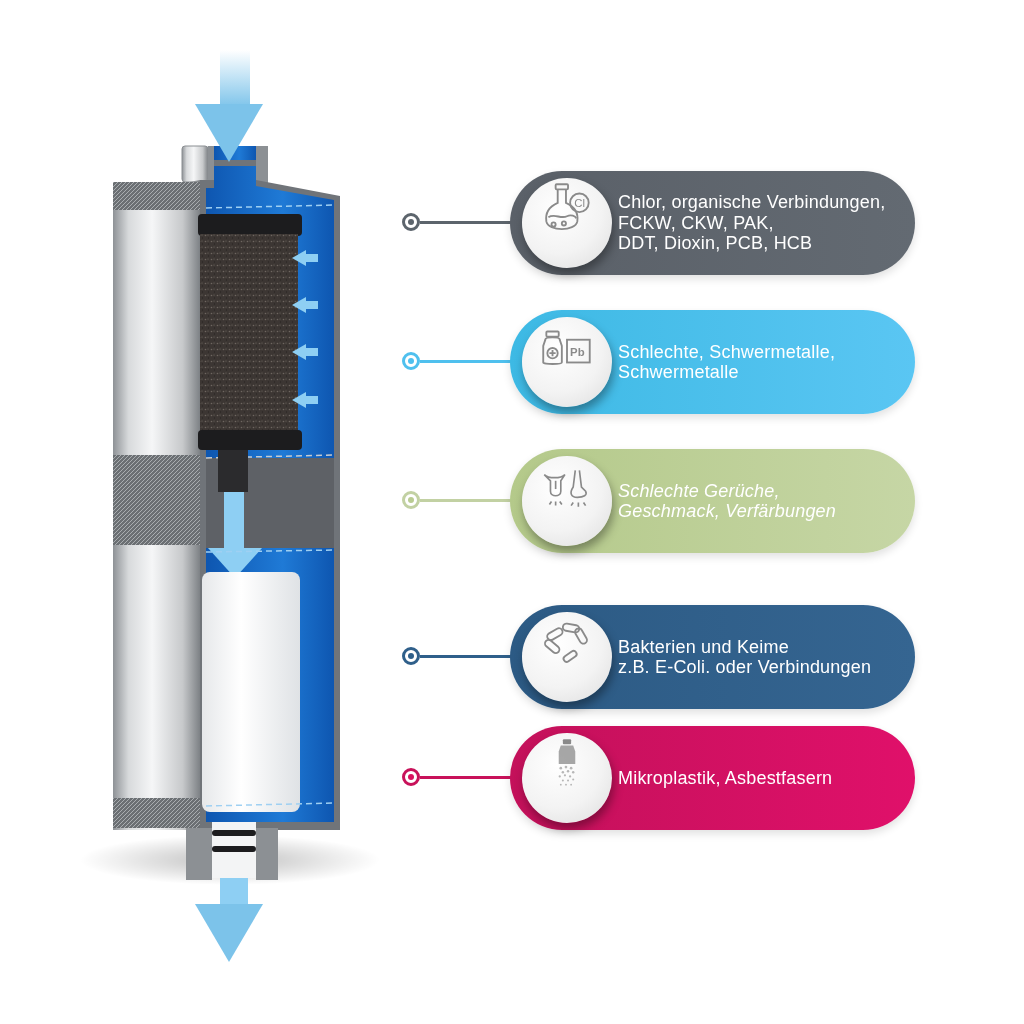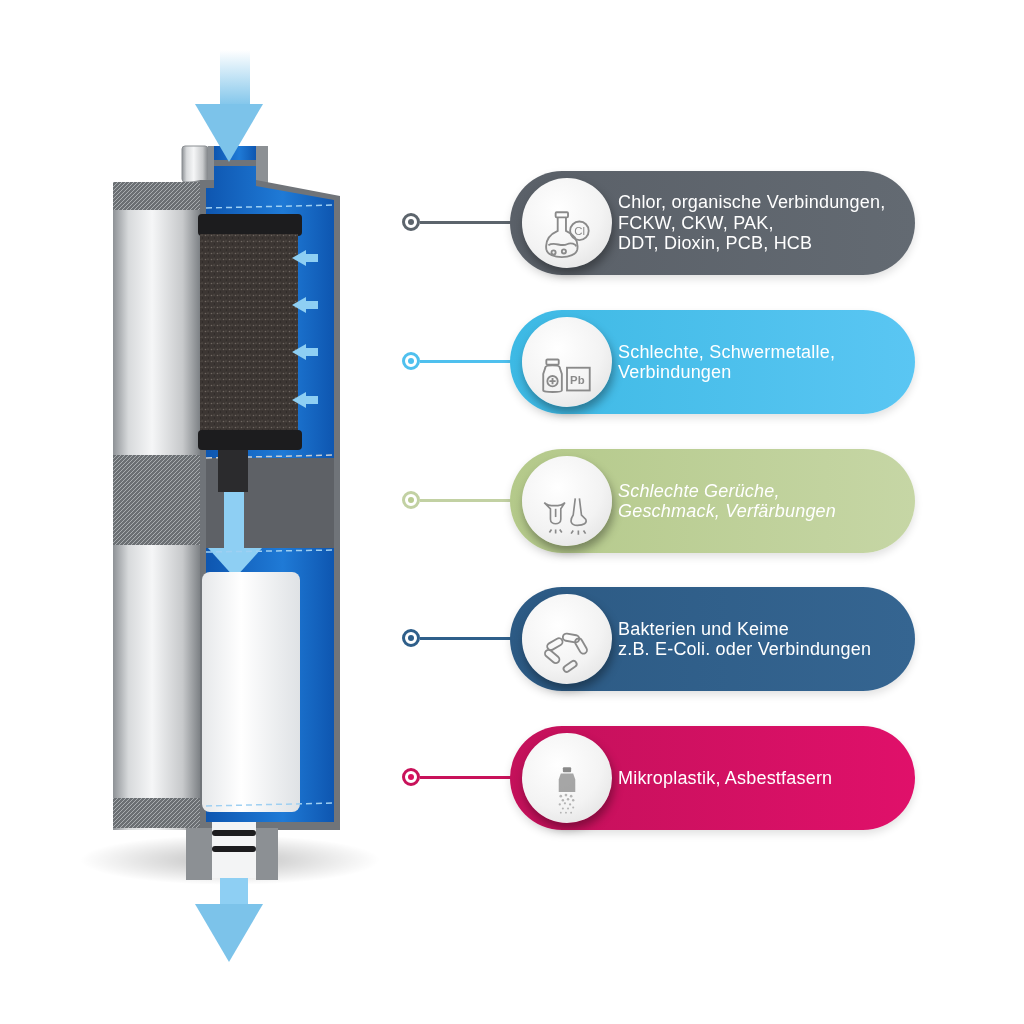--- a/index.html
+++ b/index.html
@@ -5,21 +5,21 @@
     html, body { margin: 0; padding: 0; background: #ffffff; }
     body { width: 1024px; height: 1024px; position: relative; overflow: hidden; font-family: "Liberation Sans", "DejaVu Sans", sans-serif; }
 
     .illustration { position: absolute; left: 0; top: 0; width: 400px; height: 1024px; }
 
     .row { position: absolute; left: 398px; width: 520px; height: 104px; }
     .connector-dot { position: absolute; left: 4px; top: 42px; width: 18px; height: 18px; border-radius: 50%; border: 3px solid; box-sizing: border-box; background: #fff; }
     .connector-dot::after { content: ""; position: absolute; left: 3px; top: 3px; width: 6px; height: 6px; border-radius: 50%; background: currentColor; }
     .connector-line { position: absolute; left: 22px; top: 50px; width: 100px; height: 2.5px; }
     .pill { position: absolute; left: 112px; top: 0; width: 405px; height: 104px; border-radius: 52px; box-shadow: 0 4px 8px rgba(0,0,0,0.12); display: flex; align-items: center; }
-    .icon-circle { position: absolute; left: 12px; top: 7px; width: 90px; height: 90px; border-radius: 50%; background: radial-gradient(circle at 40% 35%, #ffffff 0%, #f3f3f3 55%, #dcdcdc 100%); box-shadow: 2px 6px 10px rgba(0,0,0,0.35); display: flex; align-items: flex-end; justify-content: center; }
+    .icon-circle { position: absolute; left: 12px; top: 7px; width: 90px; height: 90px; border-radius: 50%; background: radial-gradient(circle at 40% 35%, #ffffff 0%, #f3f3f3 55%, #dcdcdc 100%); box-shadow: 2px 6px 10px rgba(0,0,0,0.35); display: flex; align-items: flex-start; justify-content: center; }
     .icon-circle svg { width: 62px; height: 62px; }
     .pill-text { position: absolute; left: 108px; right: 18px; color: #ffffff; font-size: 18px; line-height: 20.5px; letter-spacing: 0.2px; }
     .pill-text span { display: block; }
   </style>
 </head>
 <body>
 
 <svg class="illustration" viewBox="0 0 400 1024" xmlns="http://www.w3.org/2000/svg">
   <defs>
     <linearGradient id="metal" x1="0" x2="1" y1="0" y2="0">
@@ -140,21 +140,21 @@
         <rect x="10" y="14" width="12" height="5" rx="1"></rect>
         <path d="M9 22 C9 19 23 19 23 22 L25 28 L25 44 C25 46 7 46 7 44 L7 28 Z"></path>
         <circle cx="16" cy="35" r="5"></circle>
         <path d="M16 32 L16 38 M13 35 L19 35"></path>
         <rect x="30" y="22" width="22" height="22"></rect>
         <text x="33" y="38" font-size="11" fill="#8a8a8a" stroke="none" font-weight="bold" font-family="Liberation Sans, sans-serif">Pb</text>
       </svg>
     </div>
     <div class="pill-text">
       <span>Schlechte, Schwermetalle,</span>
-      <span>Verbindungen</span>
+      <span>Schwermetalle</span>
     </div>
   </div>
 </div>
 
 <div class="row" style="top:449px;font-style:italic;">
   <div class="connector-dot" style="color:#b9cc92;border-color:#c2d1a3;"></div>
   <div class="connector-line" style="background:#c2d1a3;"></div>
   <div class="pill" style="background:linear-gradient(90deg,#b4c98a,#c6d6a5);">
     <div class="icon-circle">
       <svg viewBox="0 0 60 60" fill="none" stroke="#8a8a8a" stroke-width="1.6">
@@ -165,21 +165,21 @@
         <path d="M36 45 L34 48 M41 45 L41 49 M46 45 L48 48"></path>
       </svg>
     </div>
     <div class="pill-text">
       <span>Schlechte Gerüche,</span>
       <span>Geschmack, Verfärbungen</span>
     </div>
   </div>
 </div>
 
-<div class="row" style="top:587px;">
+<div class="row" style="top:605px;">
   <div class="connector-dot" style="color:#2f5f8a;border-color:#2f5f8a;"></div>
   <div class="connector-line" style="background:#2f5f8a;"></div>
   <div class="pill" style="background:linear-gradient(90deg,#2c5a84,#356591);">
     <div class="icon-circle">
       <svg viewBox="0 0 60 60" fill="none" stroke="#8a8a8a" stroke-width="1.8">
         <rect x="10" y="18" width="16" height="7" rx="3.5" transform="rotate(-30 18 21)"></rect>
         <rect x="8" y="30" width="16" height="7" rx="3.5" transform="rotate(40 16 33)"></rect>
         <rect x="26" y="12" width="16" height="7" rx="3.5" transform="rotate(10 34 15)"></rect>
         <rect x="36" y="20" width="16" height="7" rx="3.5" transform="rotate(60 44 23)"></rect>
         <rect x="26" y="40" width="14" height="6" rx="3" transform="rotate(-35 33 43)"></rect>

